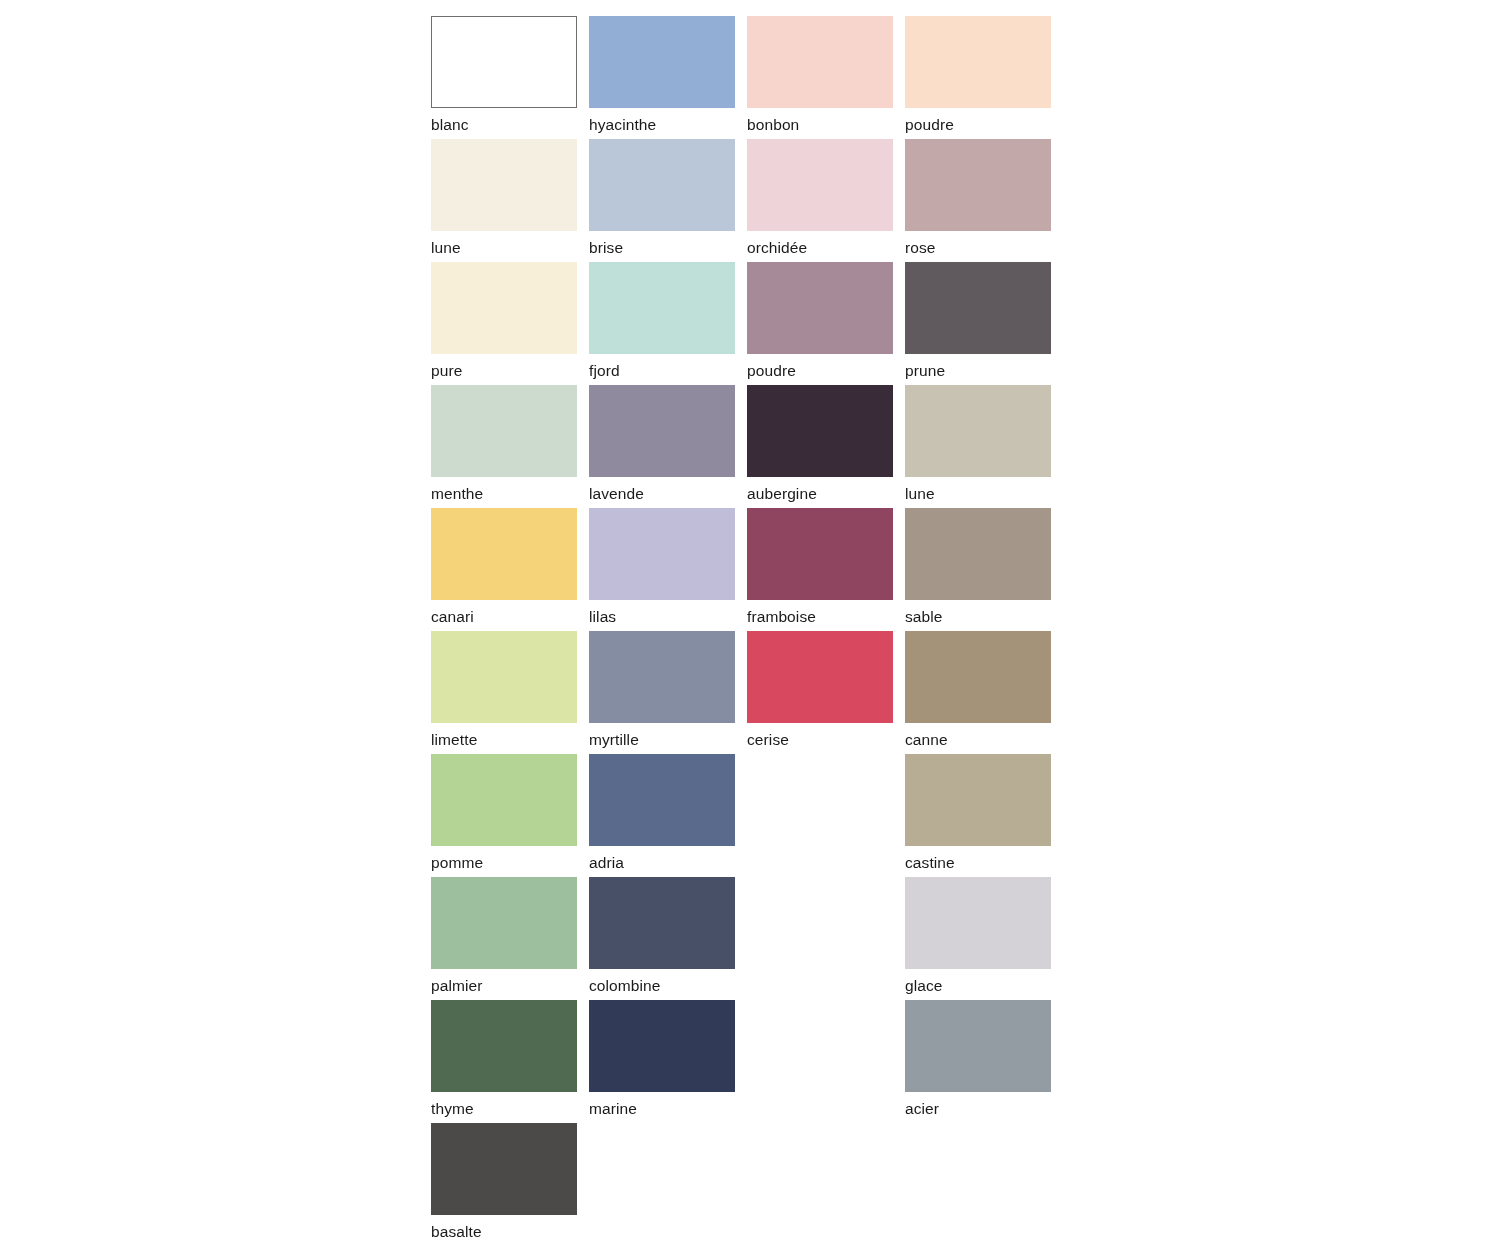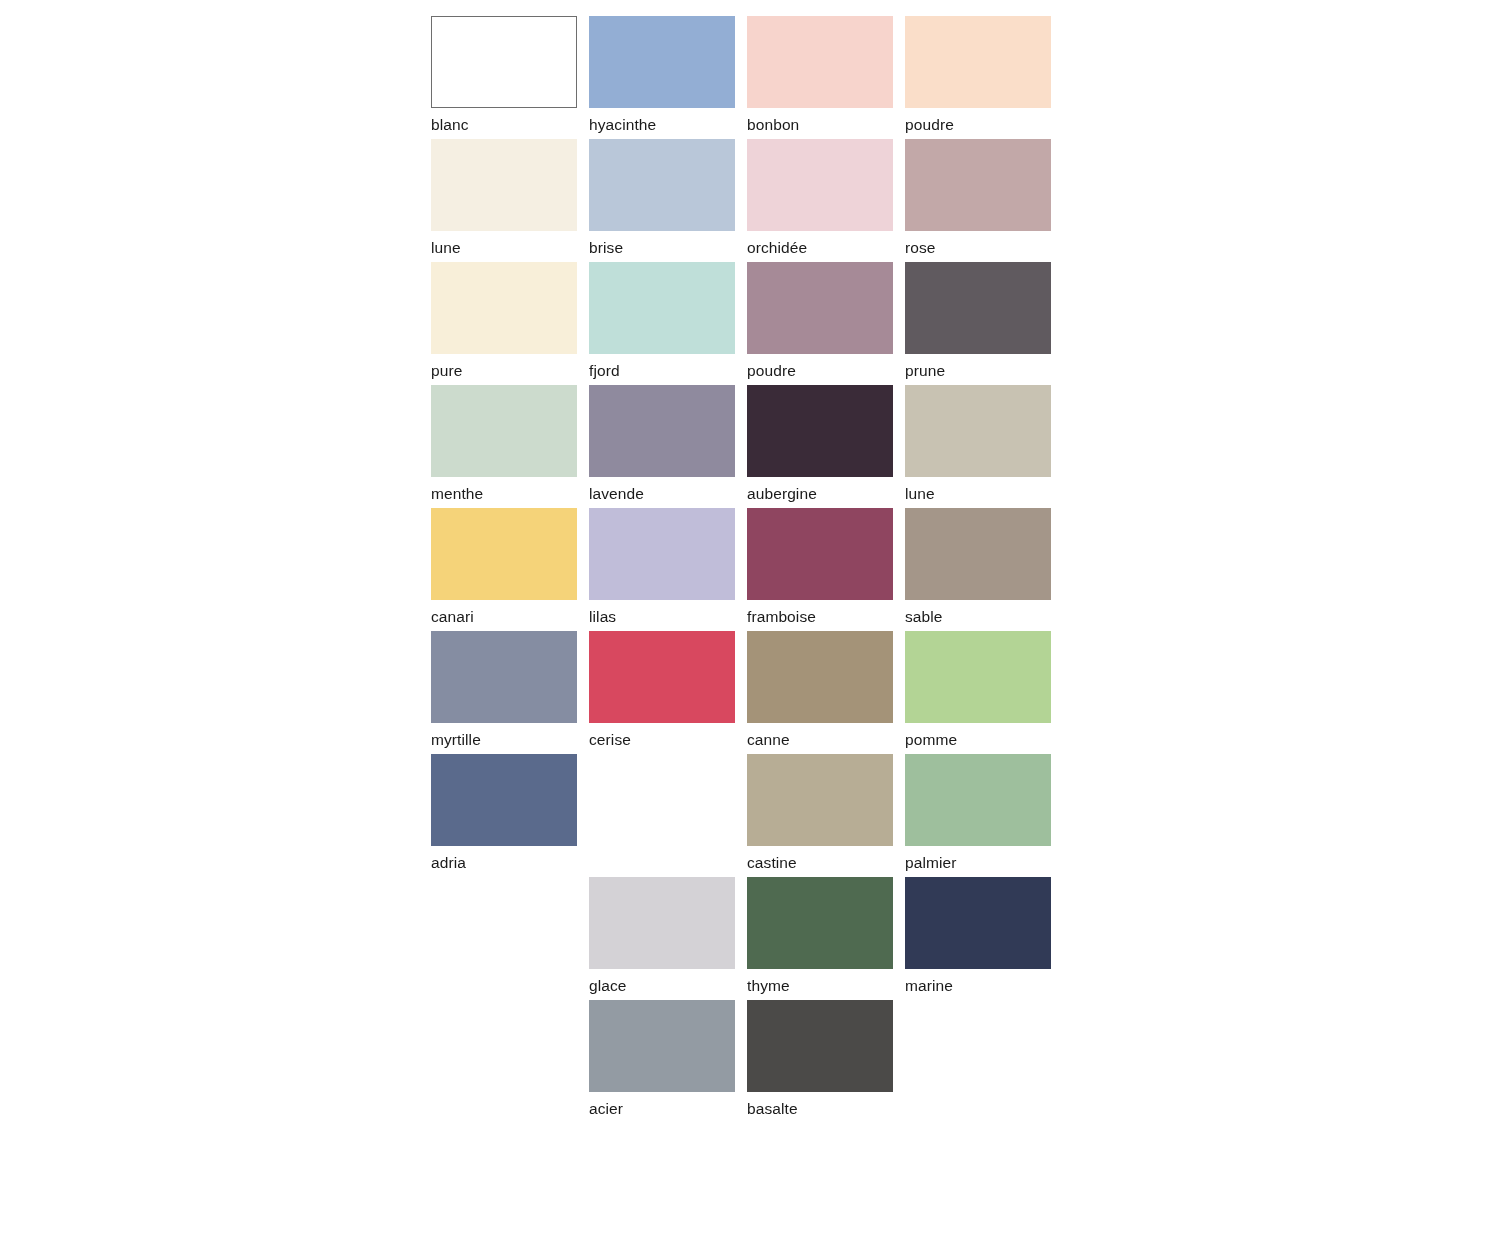--- a/index.html
+++ b/index.html
@@ -137,20 +137,24 @@
       </div>
       <div class="swatch-cell">
         <span class="swatch-chip" style="background-color: rgb(143, 69, 96);"></span>
         <span class="swatch-label">framboise</span>
       </div>
       <div class="swatch-cell">
         <span class="swatch-chip" style="background-color: rgb(164, 150, 137);"></span>
         <span class="swatch-label">sable</span>
       </div>
       <div class="swatch-cell">
+        <span class="swatch-chip" style="background-color: rgb(219, 229, 165);"></span>
+        <span class="swatch-label">limette</span>
+      </div>
+      <div class="swatch-cell">
         <span class="swatch-chip" style="background-color: rgb(133, 141, 162);"></span>
         <span class="swatch-label">myrtille</span>
       </div>
       <div class="swatch-cell">
         <span class="swatch-chip" style="background-color: rgb(216, 72, 95);"></span>
         <span class="swatch-label">cerise</span>
       </div>
       <div class="swatch-cell">
         <span class="swatch-chip" style="background-color: rgb(164, 147, 120);"></span>
         <span class="swatch-label">canne</span>
@@ -167,20 +171,24 @@
         <span class="swatch-chip" style="background-color: transparent;"></span>
         <span class="swatch-label"></span>
       </div>
       <div class="swatch-cell">
         <span class="swatch-chip" style="background-color: rgb(183, 173, 149);"></span>
         <span class="swatch-label">castine</span>
       </div>
       <div class="swatch-cell">
         <span class="swatch-chip" style="background-color: rgb(158, 191, 157);"></span>
         <span class="swatch-label">palmier</span>
+      </div>
+      <div class="swatch-cell">
+        <span class="swatch-chip" style="background-color: rgb(71, 80, 102);"></span>
+        <span class="swatch-label">colombine</span>
       </div>
       <div class="swatch-cell empty">
         <span class="swatch-chip" style="background-color: transparent;"></span>
         <span class="swatch-label"></span>
       </div>
       <div class="swatch-cell">
         <span class="swatch-chip" style="background-color: rgb(212, 210, 214);"></span>
         <span class="swatch-label">glace</span>
       </div>
       <div class="swatch-cell">

